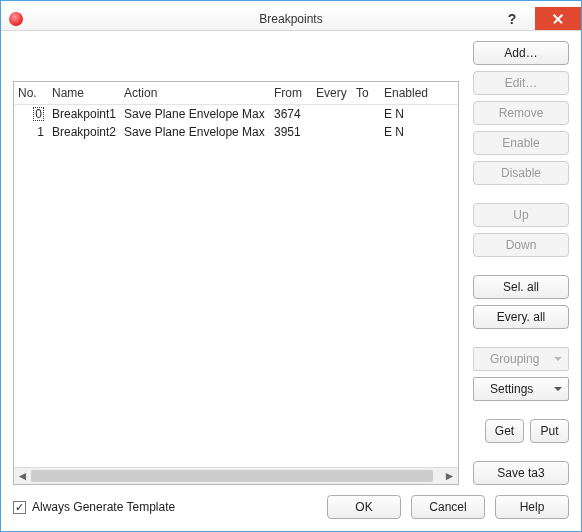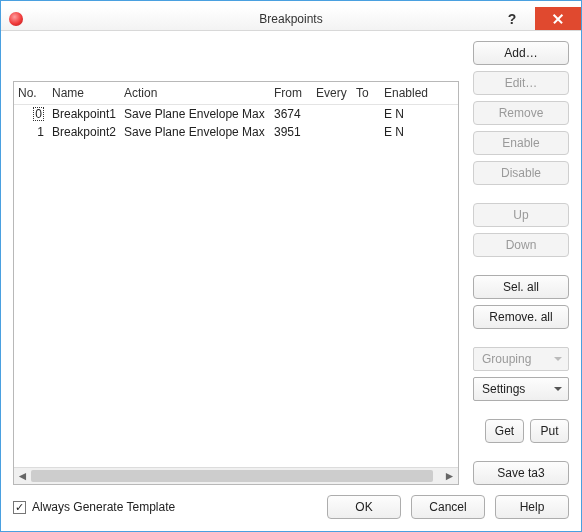--- a/index.html
+++ b/index.html
@@ -91,21 +91,21 @@
     color: #222; border-radius: 4px;
     display: flex; align-items: center; justify-content: center;
     padding: 0 6px; cursor: default;
   }
   button.std:disabled, .btnlike.disabled {
     color: #9a9a9a; background: #f4f4f4; border-color: #cfcfcf;
   }
   .dropbtn {
     height: 24px; border: 1px solid #adadad; border-radius: 2px;
     background: linear-gradient(#fdfdfd, #efefef);
-    display: flex; align-items: center; padding: 0 6px 0 8px;
+    display: flex; align-items: center; padding: 0 6px 0 16px;
     position: relative; color: #222;
   }
   .dropbtn.disabled { color: #9a9a9a; background: #f4f4f4; border-color: #cfcfcf; }
   .dropbtn .chev {
     margin-left: auto; width: 0; height: 0;
     border-left: 4px solid transparent; border-right: 4px solid transparent;
     border-top: 4px solid #555;
   }
   .dropbtn.disabled .chev { border-top-color: #bbb; }
   .pair { display: flex; gap: 6px; padding-left: 12px; }
@@ -198,21 +198,21 @@
         <button class="std">Add…</button>
         <button class="std" disabled="">Edit…</button>
         <button class="std" disabled="">Remove</button>
         <button class="std" disabled="">Enable</button>
         <button class="std" disabled="">Disable</button>
         <div class="gap-lg"></div>
         <button class="std" disabled="">Up</button>
         <button class="std" disabled="">Down</button>
         <div class="gap-lg"></div>
         <button class="std">Sel. all</button>
-        <button class="std">Remove. all</button>
+        <button class="std">Every. all</button>
         <div class="gap-lg"></div>
         <div class="dropbtn disabled">
           <span>Grouping</span>
           <span class="chev"></span>
         </div>
         <div class="dropbtn">
           <span>Settings</span>
           <span class="chev"></span>
         </div>
         <div class="gap-lg"></div>

